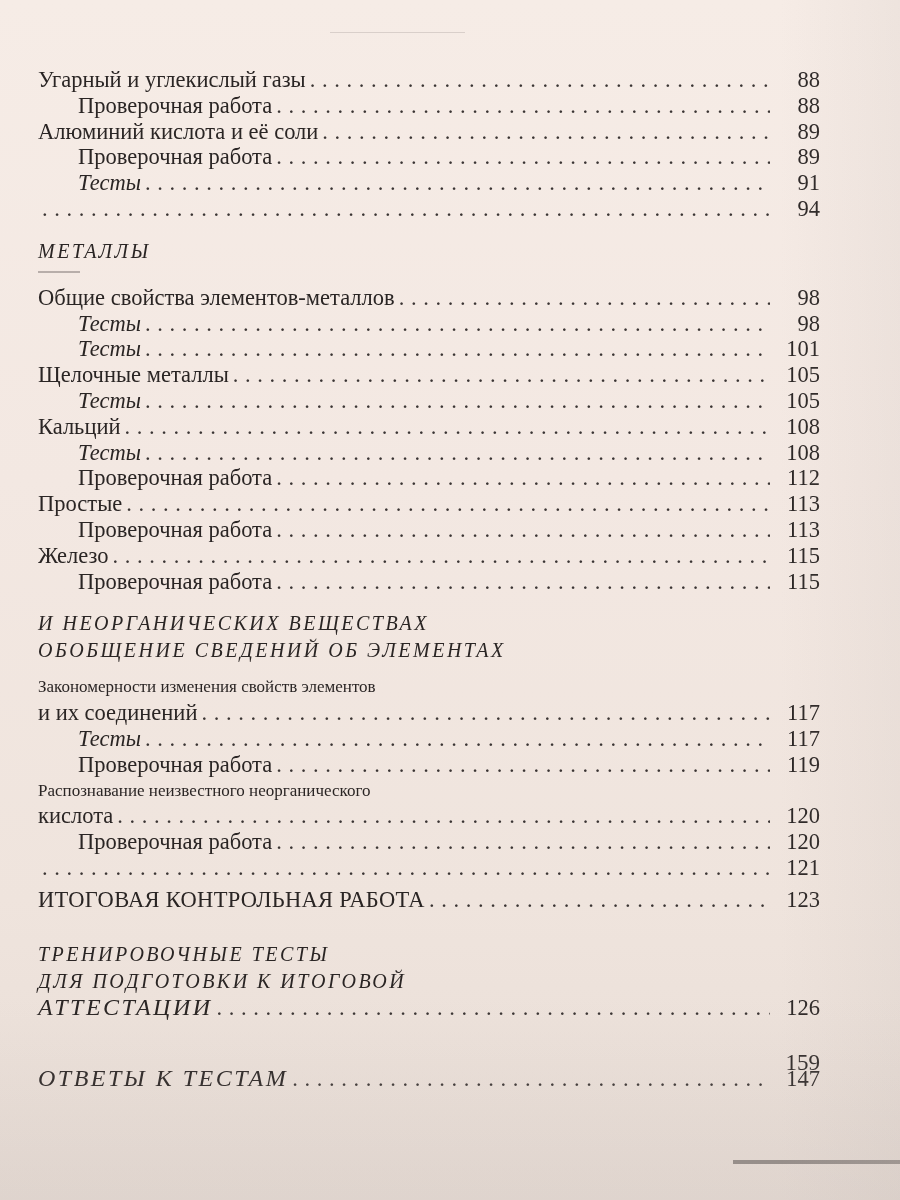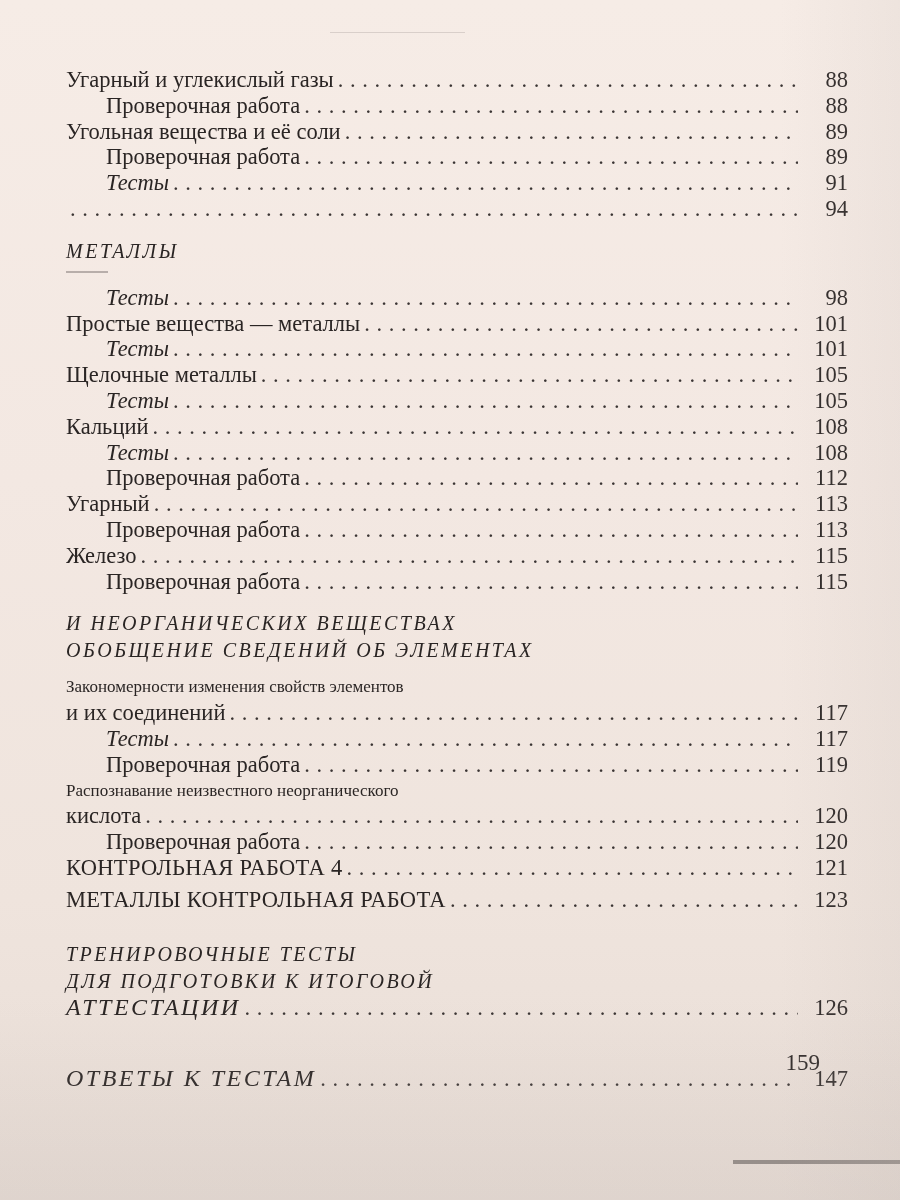--- a/index.html
+++ b/index.html
@@ -14,21 +14,21 @@
     position:absolute; right:0; top:0; width:120px; height:1200px;
     background: linear-gradient(90deg, rgba(255,255,255,0) 0%, rgba(200,190,185,0.18) 100%);
     pointer-events:none;
   }
   .shade-bottom {
     position:absolute; left:0; bottom:0; width:900px; height:200px;
     background: linear-gradient(180deg, rgba(255,255,255,0) 0%, rgba(190,180,175,0.22) 100%);
     pointer-events:none;
   }
   .top-rule { position:absolute; left:330px; top:32px; width:135px; height:1px; background:#d9cfca; }
-  .toc { position:absolute; left:38px; top:67px; width:782px;margin-left:28px; }
+  .toc { position:absolute; left:38px; top:67px; width:782px; }
   .row {
     display:flex; align-items:baseline; font-size:22.5px; height:25.8px; line-height:25.8px;
     white-space:nowrap;
   }
   .row.indent .title { padding-left:40px; }
   .row .title { flex:0 0 auto; }
   .row .dots {
     flex:1 1 auto; overflow:hidden; margin:0 6px 0 4px;
     letter-spacing:3.2px; color:#3a3433;
   }
@@ -63,21 +63,21 @@
           <span class="title">Угарный и углекислый газы</span>
           <span class="dots"></span>
           <span class="page-num">88</span>
         </div>
         <div class="row indent">
           <span class="title">Проверочная работа</span>
           <span class="dots"></span>
           <span class="page-num">88</span>
         </div>
         <div class="row">
-          <span class="title">Угольная вещества и её соли</span>
+          <span class="title">Алюминий кислота и её соли</span>
           <span class="dots"></span>
           <span class="page-num">89</span>
         </div>
         <div class="row indent">
           <span class="title">Проверочная работа</span>
           <span class="dots"></span>
           <span class="page-num">89</span>
         </div>
         <div class="row indent italic">
           <span class="title">Тесты</span>
@@ -89,35 +89,35 @@
           <span class="page-num">94</span>
         </div>
       </div>
 
     <div class="gap-m"></div>
 
     <div class="section-head">МЕТАЛЛЫ</div>
     <div class="section-rule"></div>
     <div class="gap-s"></div>
     <div id="metals">
-        <div class="row indent italic">
-          <span class="title">Тесты</span>
+        <div class="row">
+          <span class="title">Общие свойства элементов-металлов</span>
           <span class="dots"></span>
           <span class="page-num">98</span>
         </div>
-        <div class="row">
-          <span class="title">Простые вещества — металлы</span>
+        <div class="row indent italic">
+          <span class="title">Тесты</span>
+          <span class="dots"></span>
+          <span class="page-num">98</span>
+        </div>
+        <div class="row indent italic">
+          <span class="title">Тесты</span>
           <span class="dots"></span>
           <span class="page-num">101</span>
         </div>
-        <div class="row indent italic">
-          <span class="title">Тесты</span>
-          <span class="dots"></span>
-          <span class="page-num">101</span>
-        </div>
         <div class="row">
           <span class="title">Щелочные металлы</span>
           <span class="dots"></span>
           <span class="page-num">105</span>
         </div>
         <div class="row indent italic">
           <span class="title">Тесты</span>
           <span class="dots"></span>
           <span class="page-num">105</span>
         </div>
@@ -130,21 +130,21 @@
           <span class="title">Тесты</span>
           <span class="dots"></span>
           <span class="page-num">108</span>
         </div>
         <div class="row indent">
           <span class="title">Проверочная работа</span>
           <span class="dots"></span>
           <span class="page-num">112</span>
         </div>
         <div class="row">
-          <span class="title">Угарный</span>
+          <span class="title">Простые</span>
           <span class="dots"></span>
           <span class="page-num">113</span>
         </div>
         <div class="row indent">
           <span class="title">Проверочная работа</span>
           <span class="dots"></span>
           <span class="page-num">113</span>
         </div>
         <div class="row">
           <span class="title">Железо</span>
@@ -186,27 +186,26 @@
       <span class="title">кислота</span>
       <span class="dots"></span>
       <span class="page-num">120</span>
     </div>
     <div class="row indent">
       <span class="title">Проверочная работа</span>
       <span class="dots"></span>
       <span class="page-num">120</span>
     </div>
     <div class="row caps">
-      <span class="title">КОНТРОЛЬНАЯ РАБОТА 4</span>
       <span class="dots"></span>
       <span class="page-num">121</span>
     </div>
     <div style="height:6px"></div>
     <div class="row caps">
-      <span class="title">МЕТАЛЛЫ КОНТРОЛЬНАЯ РАБОТА</span>
+      <span class="title">ИТОГОВАЯ КОНТРОЛЬНАЯ РАБОТА</span>
       <span class="dots"></span>
       <span class="page-num">123</span>
     </div>
 
     <div class="gap-l"></div>
 
     <div class="section-head">ТРЕНИРОВОЧНЫЕ ТЕСТЫ</div>
     <div class="section-head">ДЛЯ ПОДГОТОВКИ К ИТОГОВОЙ</div>
     <div class="row italic" style="letter-spacing:2.5px;font-size:24px;">
       <span class="title">АТТЕСТАЦИИ</span>

